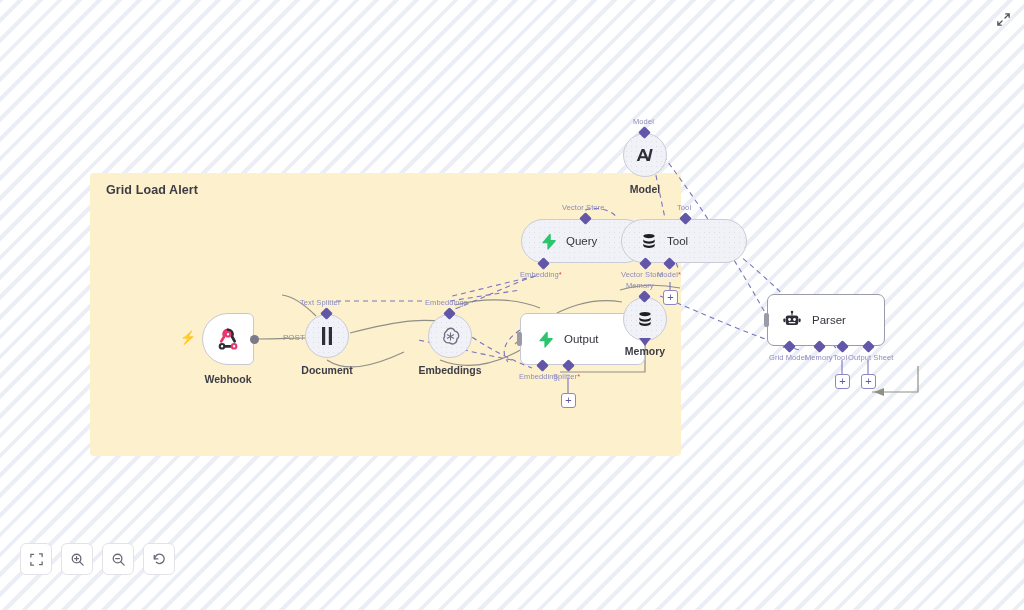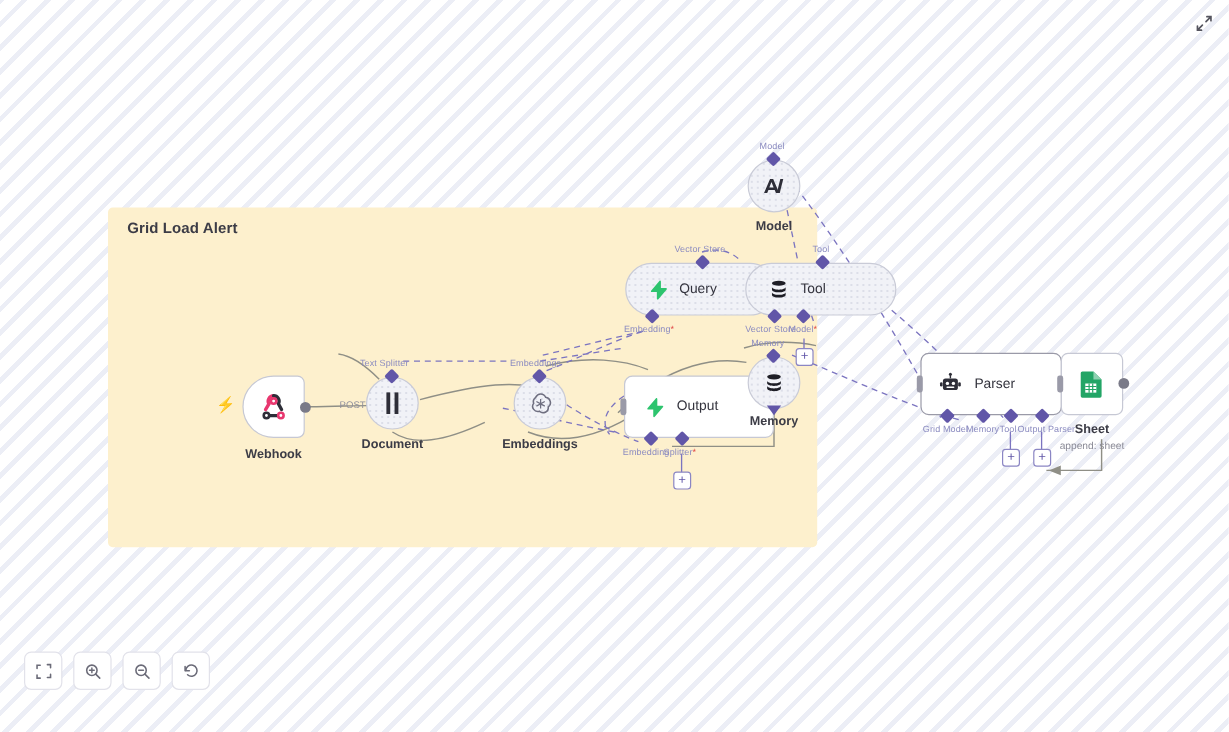--- a/index.html
+++ b/index.html
@@ -367,42 +367,26 @@
     <div class="diamond" style="left:18px; top:48px;"></div>
     <div class="port-label" style="left:2px; top:59px;">Grid Model</div>
 
     <div class="diamond" style="left:48px; top:48px;"></div>
     <div class="port-label" style="left:38px; top:59px;">Memory</div>
 
     <div class="diamond" style="left:71px; top:48px;"></div>
     <div class="port-label" style="left:66px; top:59px;">Tool</div>
 
     <div class="diamond" style="left:97px; top:48px;"></div>
-    <div class="port-label" style="left:81px; top:59px;">Output Parser</div>
+    <div class="port-label" style="left:81px; top:59px;">Output Sheet</div>
 
     <div class="plus-btn" style="left:68px; top:80px;">+</div>
     <div class="plus-btn" style="left:94px; top:80px;">+</div>
   </div>
 
-  <div class="node" style="left:884px; top:294px;">
-    <div class="sq-box">
-      <svg width="22" height="24" viewBox="0 0 20 24">
-        <path d="M2 1.5h9.2L18 8.2V22a1.4 1.4 0 0 1-1.4 1.4H2A1.4 1.4 0 0 1 .6 22V2.9A1.4 1.4 0 0 1 2 1.5z" fill="#23a566"></path>
-        <path d="M11.2 1.5 18 8.2h-6.8z" fill="#8ed1b1"></path>
-        <rect x="4.4" y="11.6" width="9.2" height="7.6" fill="#fff"></rect>
-        <g stroke="#23a566" stroke-width="1">
-          <path d="M4.4 14.1h9.2M4.4 16.6h9.2M7.6 11.6v7.6M10.6 11.6v7.6"></path>
-        </g>
-      </svg>
-    </div>
-    <div class="bar-port" style="left:-3px; top:19px;"></div>
-    <div class="dot-port" style="left:48px; top:21px;"></div>
-    <div class="node-label" style="top:58px;">Sheet</div>
-    <div class="node-sublabel" style="top:72px;">append: sheet</div>
-  </div>
 
   <div class="toolbar">
     <div class="tb-btn">
       <svg width="15" height="15" viewBox="0 0 16 16">
         <g stroke="#6b6b78" stroke-width="1.4" fill="none" stroke-linecap="round">
           <path d="M2 5.4V2.6h2.8M11.2 2h2.8v2.8M14 10.6v2.8h-2.8M4.8 14H2v-2.8"></path>
         </g>
       </svg>
     </div>
     <div class="tb-btn">

